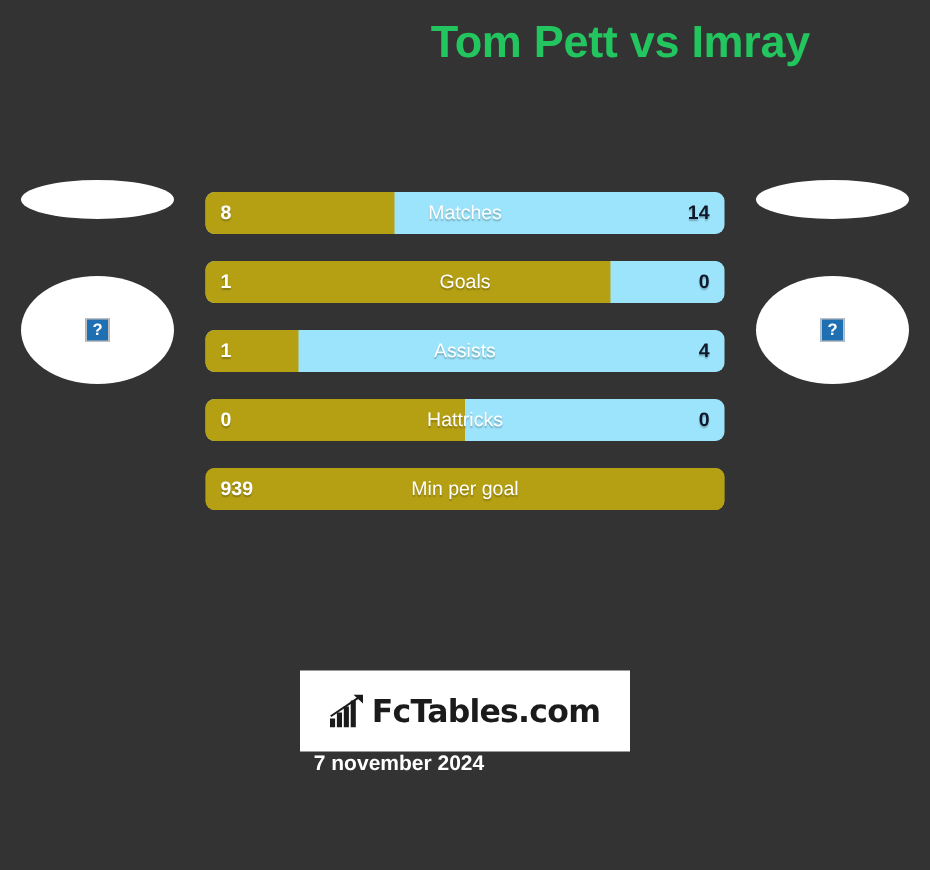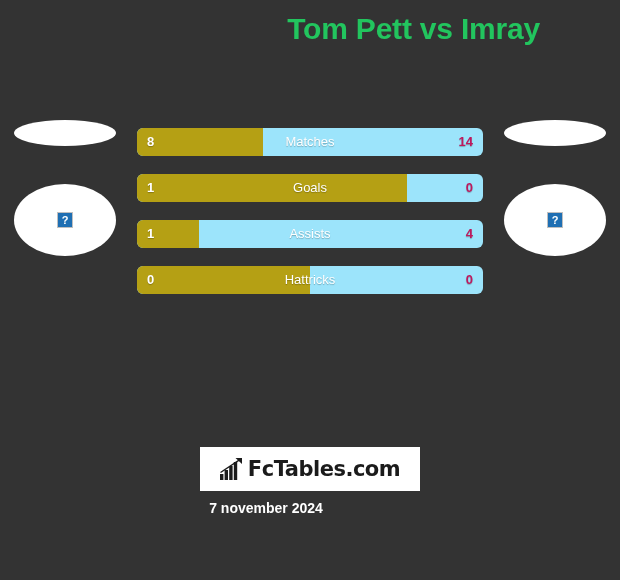--- a/index.html
+++ b/index.html
@@ -138,31 +138,31 @@
   }
 
   .bar-value-right {
     position: absolute;
     right: 10px;
     top: 0;
     height: 28px;
     line-height: 28px;
     font-size: 13px;
     font-weight: bold;
-    color: #be185d;
+    color: #0f172a;
     text-shadow: 0 1px 1px rgba(0,0,0,0.25);
   }
 
   
   .logo {
     position: absolute;
     left: 200px;
     top: 447px;
     width: 220px;
-    height: 44px;
+    height: 54px;
     background: #ffffff;
     display: flex;
     align-items: center;
     justify-content: center;
     gap: 4px;
   }
 
   .logo-icon {
     width: 24px;
     height: 22px;
@@ -225,20 +225,25 @@
         <div class="bar-fill-left" style="width: 18%; background: rgb(181, 160, 20);"></div>
         <span class="bar-value-left">1</span>
         <span class="bar-label">Assists</span>
         <span class="bar-value-right">4</span>
       </div>
       <div class="bar-row" style="background: rgb(156, 228, 251);">
         <div class="bar-fill-left" style="width: 50%; background: rgb(181, 160, 20);"></div>
         <span class="bar-value-left">0</span>
         <span class="bar-label">Hattricks</span>
         <span class="bar-value-right">0</span>
+      </div>
+      <div class="bar-row" style="background: rgb(181, 160, 20);">
+        <div class="bar-fill-left" style="width: 100%; background: rgb(181, 160, 20);"></div>
+        <span class="bar-value-left">939</span>
+        <span class="bar-label">Min per goal</span>
       </div>
     </div>
 
   <div class="logo">
     <svg class="logo-icon" viewBox="0 0 24 22">
       <rect x="0" y="16" width="3.4" height="6" fill="#1b1b1b"></rect>
       <rect x="4.6" y="12" width="3.4" height="10" fill="#1b1b1b"></rect>
       <rect x="9.2" y="8" width="3.4" height="14" fill="#1b1b1b"></rect>
       <rect x="13.8" y="4" width="3.4" height="18" fill="#1b1b1b"></rect>
       <path d="M0.5 14.5 L21 0.8" stroke="#1b1b1b" stroke-width="1.4" fill="none"></path>

